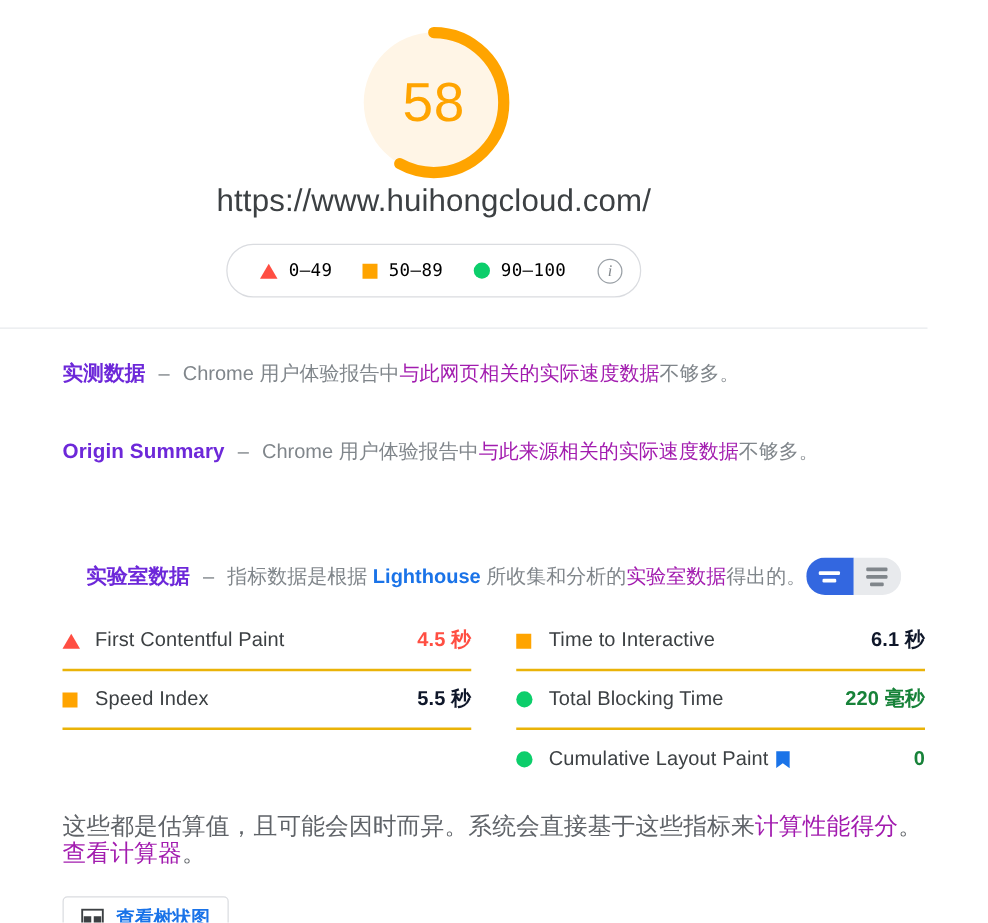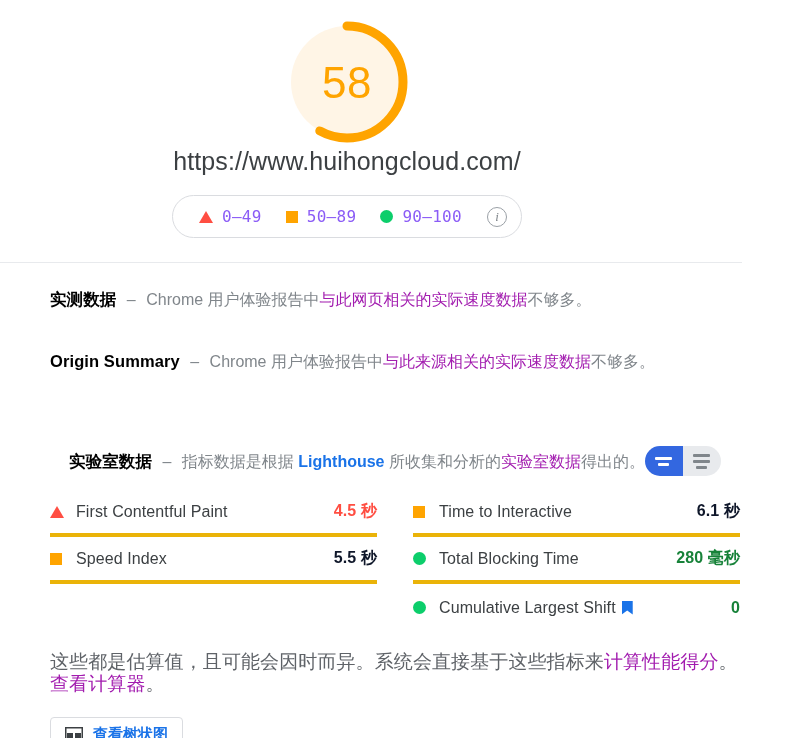--- a/index.html
+++ b/index.html
@@ -62,22 +62,22 @@
     padding: 0 14px;
     background: #fff;
   }
   .legend-item {
     display: flex;
     align-items: center;
     padding: 0 12px;
   }
   .legend-label {
     font-family: "DejaVu Sans Mono", "Liberation Mono", monospace;
-    font-size: 16px;
-    color: #8b5cf6;
+    font-size: 14px;
+    color: #000000;
     letter-spacing: 0.3px;
     margin-left: 9px;
   }
   .shape-triangle {
     width: 0; height: 0;
     border-left: 7px solid transparent;
     border-right: 7px solid transparent;
     border-bottom: 12px solid #ff4e42;
   }
   .shape-square {
@@ -118,21 +118,21 @@
   .field-block { padding-top: 24px; }
   .field-block.second { padding-top: 37px; }
 
   .sec-line {
     font-size: 16px;
     line-height: 24px;
     color: #80868b;
   }
   .sec-title {
     font-weight: bold;
-    color: #000000;
+    color: #6d28d9;
     font-size: 16.5px;
     letter-spacing: 0.1px;
   }
   .sec-dash { padding: 0 6px; }
   .sec-rest { color: #80868b; }
   .lnk {
     color: #a21caf;
     cursor: pointer;
   }
   .lnk-plain {
@@ -178,21 +178,21 @@
   .metrics-grid {
     display: grid;
     grid-template-columns: 1fr 1fr;
     column-gap: 36px;
     margin-top: 14px;
   }
   .metric-row {
     display: flex;
     align-items: center;
     height: 47px;
-    border-bottom: 4px solid #eab308;
+    border-bottom: 2px solid #eab308;
   }
   .metric-row.last { border-bottom: none; }
   .metric-icon-slot {
     width: 26px;
     display: flex;
     align-items: center;
     justify-content: flex-start;
   }
   .metric-name {
     flex: 1;
@@ -366,29 +366,29 @@
         <span class="metric-value v-orange">6.1 秒</span>
       </div>
 
       <div class="metric-row">
         <span class="metric-icon-slot">
             <span class="shape-circle"></span>
           </span>
         <span class="metric-name">
           <span>Total Blocking Time</span>
         </span>
-        <span class="metric-value v-green">280 毫秒</span>
+        <span class="metric-value v-green">220 毫秒</span>
       </div>
 
       <div class="metric-row last">
         <span class="metric-icon-slot">
             <span class="shape-circle"></span>
           </span>
         <span class="metric-name">
-          <span>Cumulative Largest Shift</span>
+          <span>Cumulative Layout Paint</span>
             <span class="cwv-flag"></span>
         </span>
         <span class="metric-value v-green">0</span>
       </div>
 
     </div>
   </div>
 
   
   <div class="footer-note">

